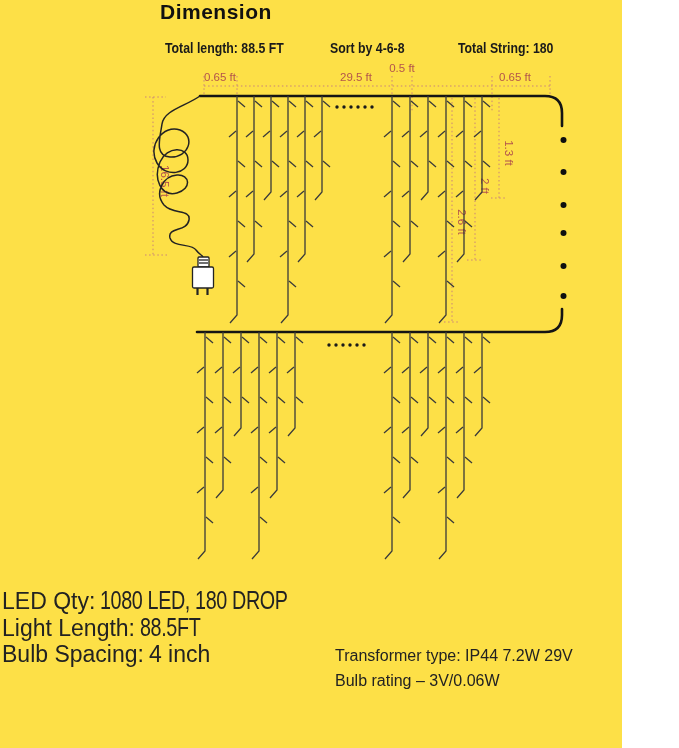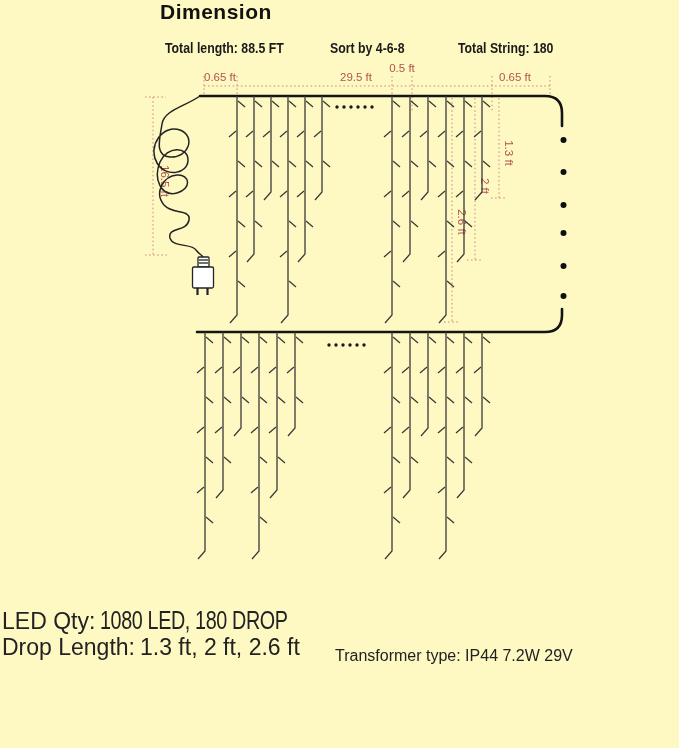--- a/index.html
+++ b/index.html
@@ -1,24 +1,24 @@
 <!DOCTYPE html>
 <html><head>
 <meta charset="utf-8">
 <style>
   html,body{margin:0;padding:0;background:#fff;}
-  .page{position:relative;width:679px;height:748px;background:#fef9c3;
+  .page{position:relative;width:622px;height:748px;background:#fde047;
         font-family:"Liberation Sans",sans-serif;color:#1c1c1c;overflow:hidden;}
   .title{position:absolute;left:160px;top:0px;font-size:21px;font-weight:800;
          letter-spacing:0.5px;color:#111;}
   .stat{position:absolute;top:39px;font-size:15px;font-weight:700;color:#1a1a1a;
         transform:scaleX(0.82);transform-origin:0 0;white-space:nowrap;}
   .stat1{left:165px;} .stat2{left:330px;} .stat3{left:458px;}
   svg.diagram{position:absolute;left:0;top:0;}
-  .specs-left{position:absolute;left:2px;top:608px;font-size:23px;line-height:25.8px;
+  .specs-left{position:absolute;left:2px;top:588px;font-size:23px;line-height:25.8px;
               color:#222;white-space:nowrap;}
   .specs-left .val{margin-left:5px;}
   .cond{display:inline-block;transform:scaleX(0.76);transform-origin:0 62%;
         font-size:26px;font-weight:400;letter-spacing:-0.5px;}
   .specs-right{position:absolute;left:335px;top:644px;font-size:16px;line-height:24.8px;
                color:#222;white-space:nowrap;}
 </style>
 </head>
 <body>
 
@@ -237,18 +237,20 @@
         <circle cx="336" cy="345" r="1.7"></circle>
         <circle cx="343" cy="345" r="1.7"></circle>
         <circle cx="350" cy="345" r="1.7"></circle>
         <circle cx="357" cy="345" r="1.7"></circle>
         <circle cx="364" cy="345" r="1.7"></circle>
       </g>
     </svg>
 
   <div class="specs-left">
       <div><span>LED Qty:</span><span class="val cond">1080 LED, 180 DROP</span></div>
-      <div><span>Drop Length:</span><span class="val">1.3 ft, 2 ft, 2.6 ft</span></div>
+      <div><span>Light Length:</span><span class="val cond">88.5FT</span></div>
+      <div><span>Bulb Spacing:</span><span class="val">4 inch</span></div>
     </div>
   <div class="specs-right">
       <div>Transformer type: IP44 7.2W 29V</div>
+      <div>Bulb rating – 3V/0.06W</div>
     </div>
 </div>
 
 </body></html>

